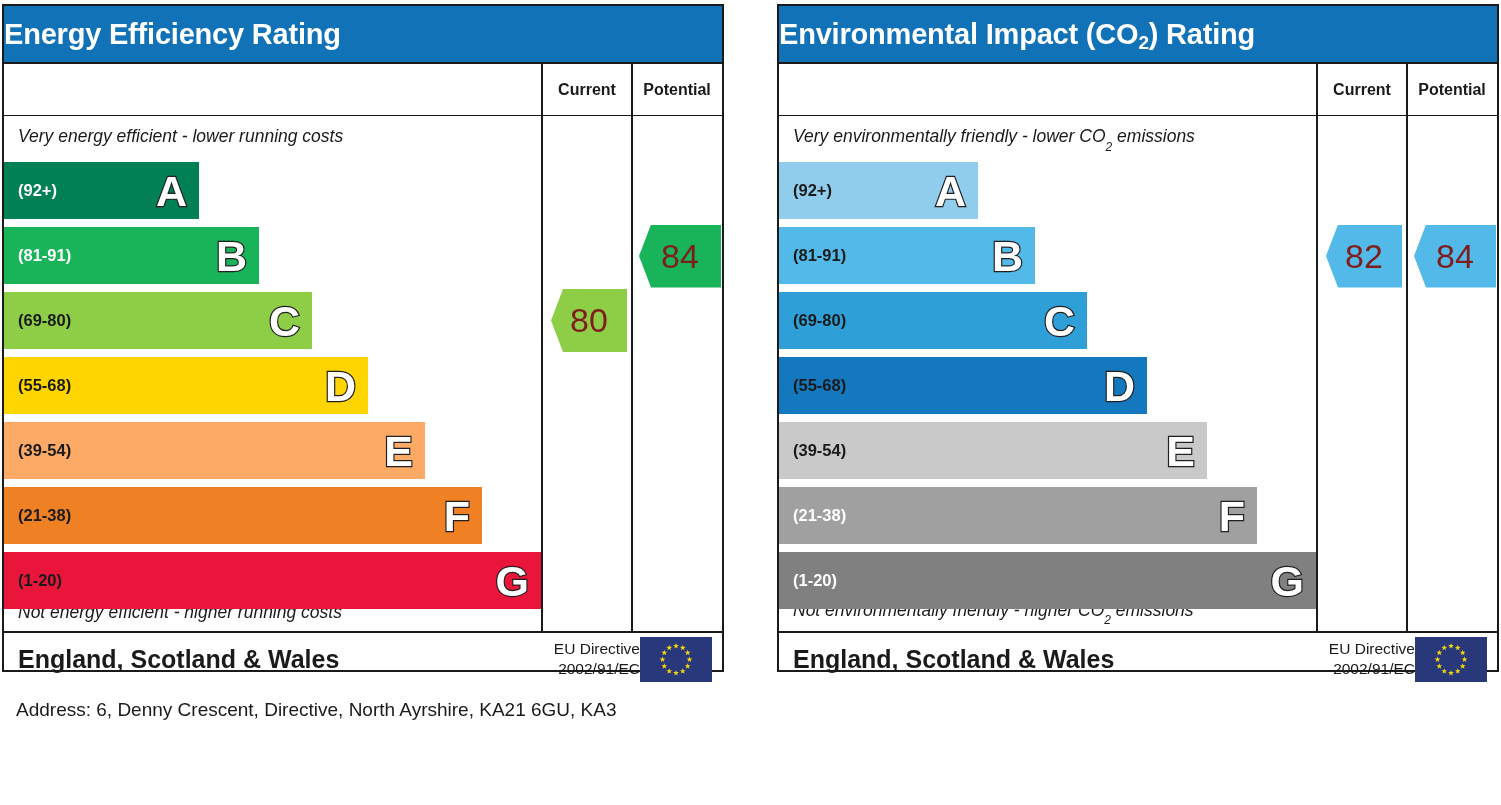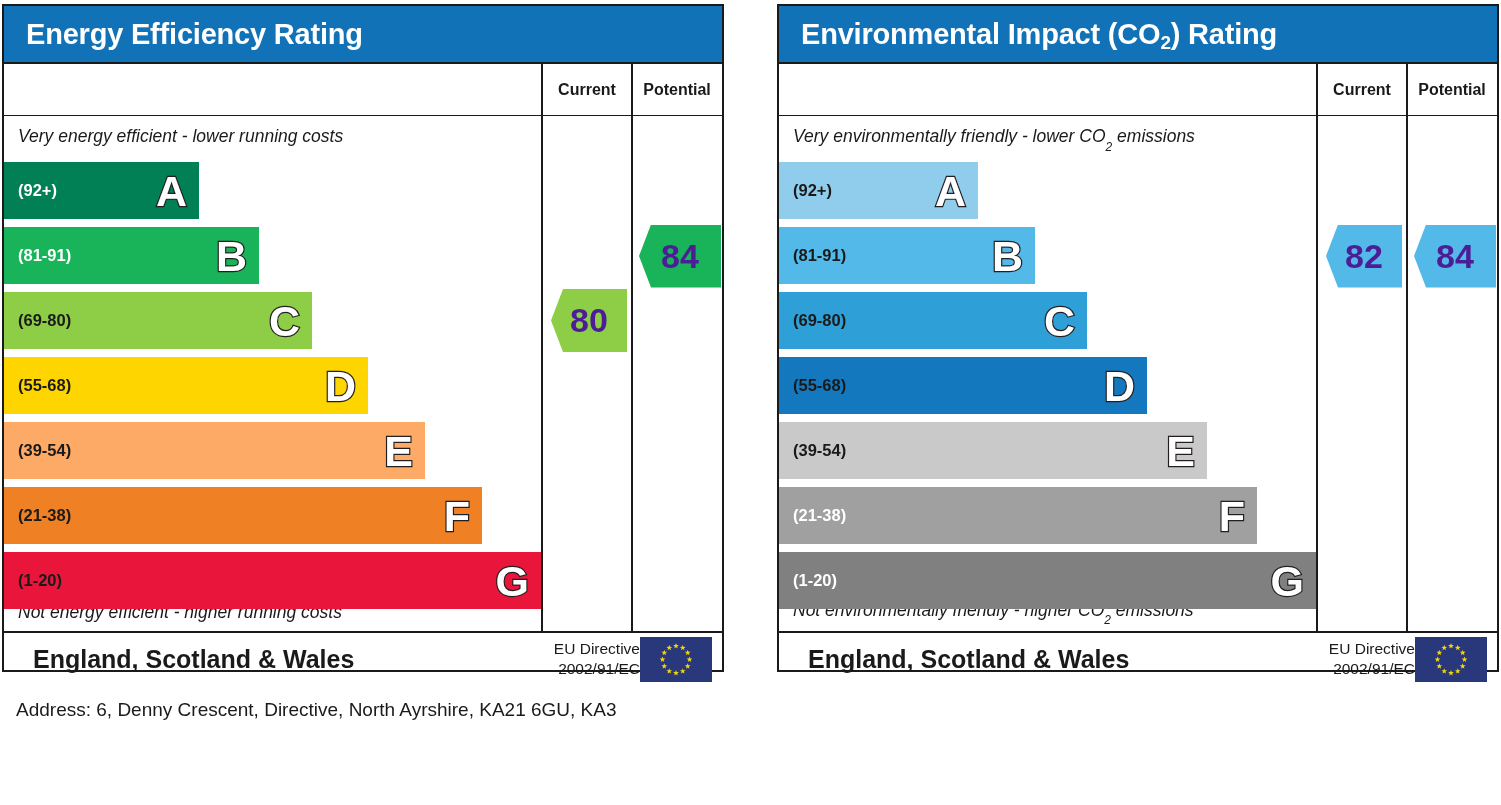--- a/index.html
+++ b/index.html
@@ -26,21 +26,20 @@
 
   
   .epc-title{
     height:56px;
     background:#1272b8;
     color:#ffffff;
     font-size:29px;
     font-weight:bold;
     display:flex;
     align-items:center;
-    padding-left:22px;
     box-sizing:border-box;
     letter-spacing:-0.2px;
   }
   .epc-title sub{
     font-size:19px;
     vertical-align:baseline;
     position:relative;
     top:5px;
   }
 
@@ -121,41 +120,41 @@
   .txt-light .range{ color:#ffffff; }
   .txt-dark  .range{ color:#1a1a1a; }
 
   
   .chip{
     position:absolute;
     height:63px;
     display:flex;
     align-items:center;
     justify-content:center;
-    color:#4c1d95;
+    color:#7f1d1d;
     font-size:34px;
-    font-weight:bold;
+    font-weight:normal;
     clip-path:polygon(12px 0, 100% 0, 100% 100%, 12px 100%, 0 50%);
     box-sizing:border-box;
   }
 
   
   .foot-row{
     display:flex;
     align-items:center;
     height:54px;
     border-top:2px solid #1a1a1a;
     box-sizing:border-box;
   }
   .foot-title{
     flex:1;
     font-size:25px;
     font-weight:bold;
     color:#1a1a1a;
-    padding-left:29px;
+    padding-left:14px;
     white-space:nowrap;
   }
   .eu-text{
     font-size:15.5px;
     color:#1a1a1a;
     line-height:1.28;
     text-align:right;
     white-space:nowrap;
   }
   .eu-flag{

